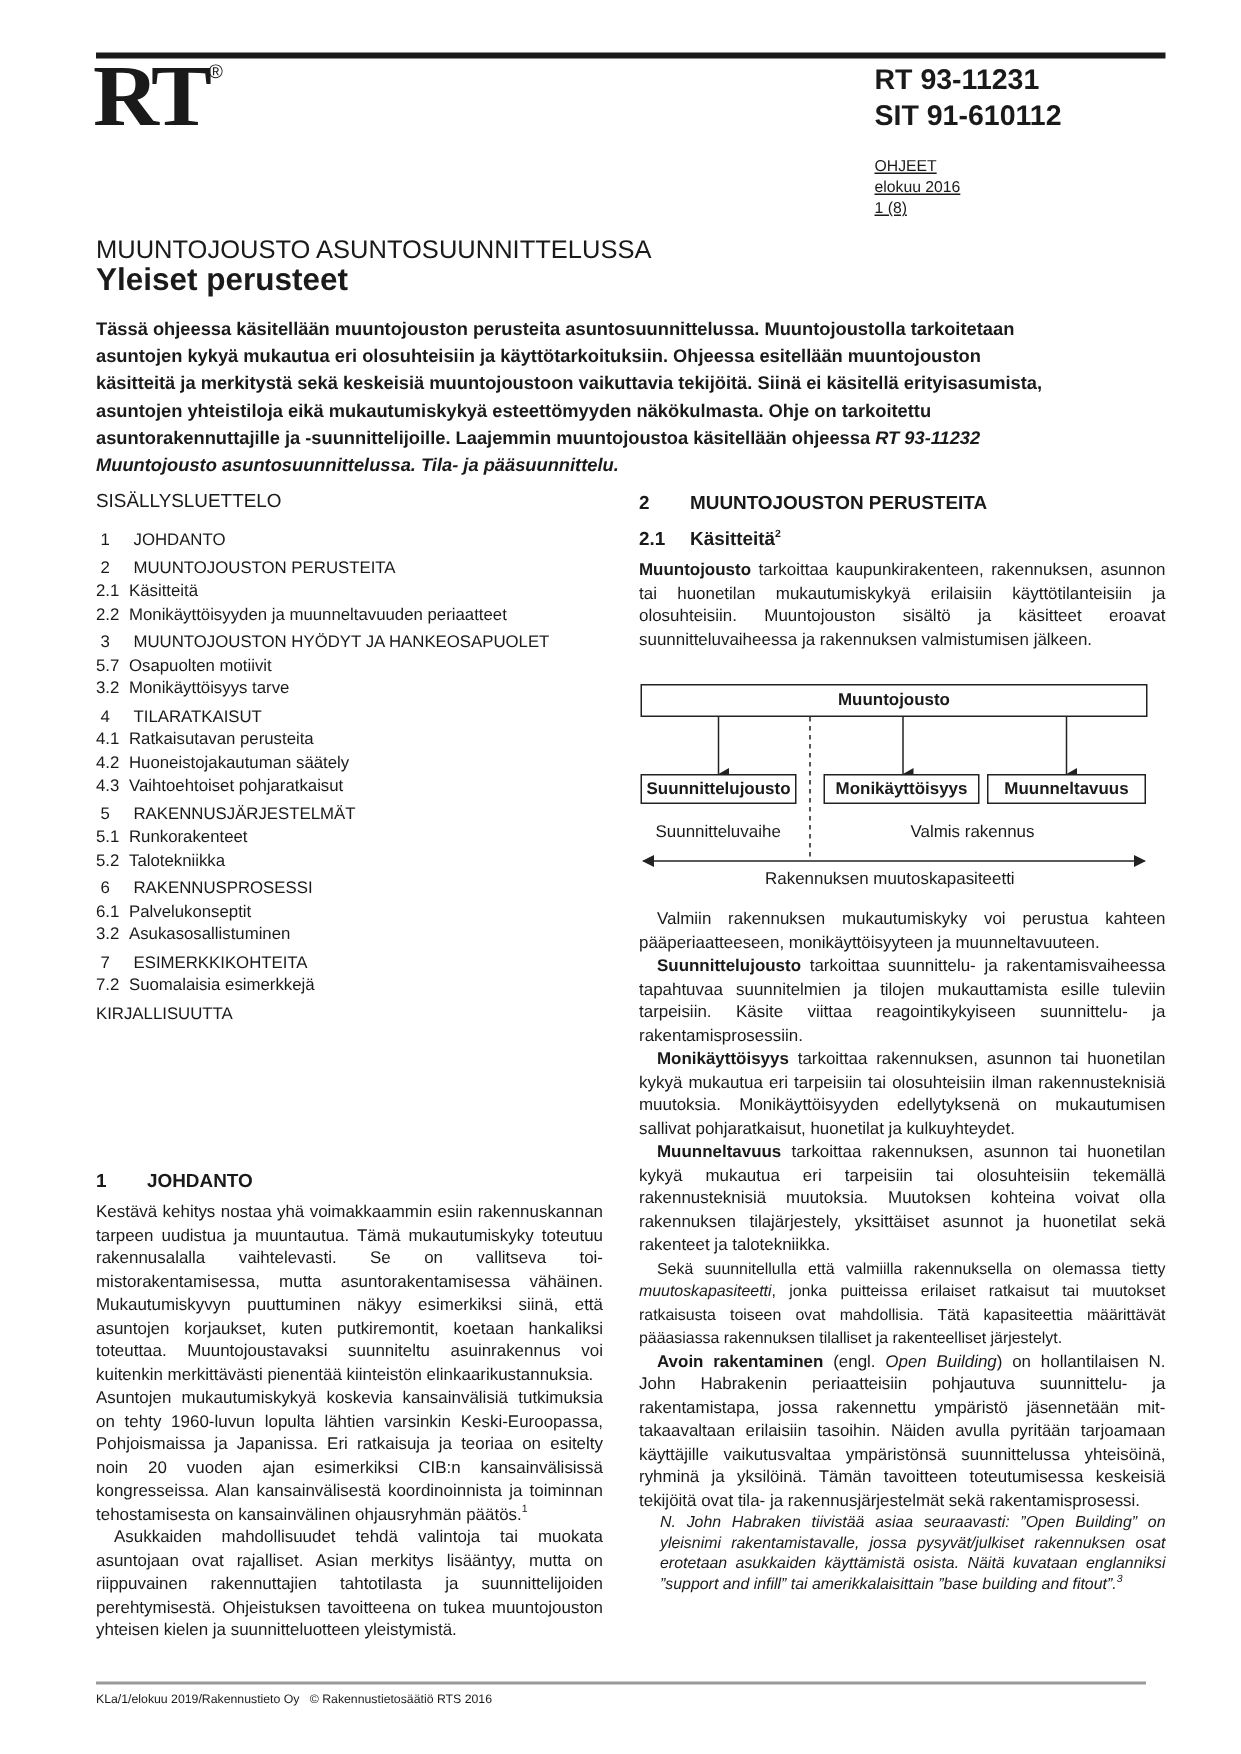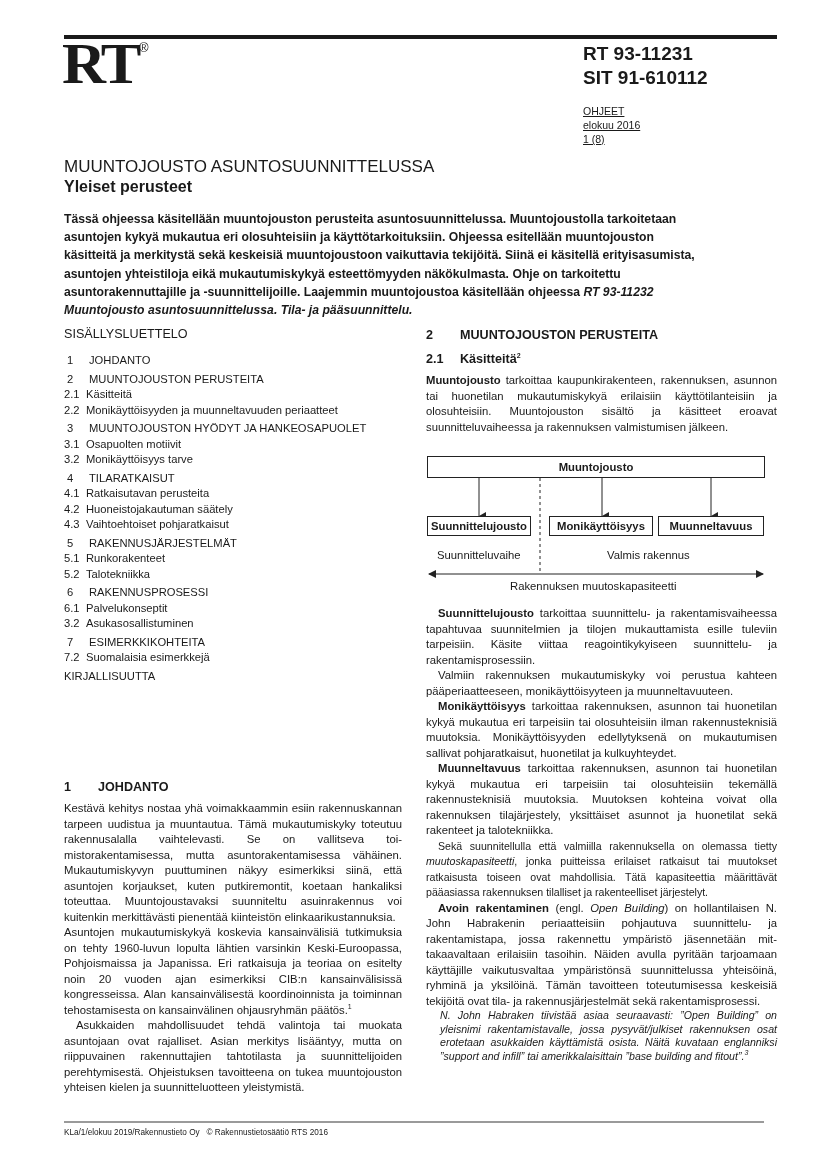--- a/index.html
+++ b/index.html
@@ -6,21 +6,21 @@
   body { width:827px; height:1169px; position:relative; overflow:hidden;
          font-family:"Liberation Sans", "DejaVu Sans", sans-serif; color:#1a1a1a; }
   .abs { position:absolute; }
   .top-rule { left:64px; top:35px; width:713px; height:4px; background:#1a1a1a; }
   .logo { left:62px; top:36px; font-family:"Liberation Serif", "DejaVu Serif", serif; font-weight:bold;
           font-size:58px; line-height:56px; letter-spacing:-3px; transform:scaleX(1.05); transform-origin:left; }
   .logo-reg { left:139px; top:40px; font-size:13px; }
   .docnum { left:583px; top:42px; font-weight:bold; font-size:19px; line-height:24px; }
   .meta { left:583px; top:104px; font-size:10.5px; line-height:14px;text-decoration:underline; }
   .title { left:64px; top:156px; font-weight:normal; font-size:17px; line-height:21px; }
-  .subtitle { left:64px; top:177px; font-weight:bold; font-size:16px; line-height:20px; }
+  .subtitle { left:64px; top:177px; font-weight:bold; font-size:21px; line-height:20px; }
   .intro { left:64px; top:210px; width:640px; font-weight:bold; font-size:12.2px; line-height:18.2px; }
   .intro i { font-style:italic; }
   .col-left { left:64px; width:338px; }
   .col-right { left:426px; width:351px; }
   .h2 { font-size:12.6px; line-height:16px; }
   .toc { top:353px; font-size:11.2px; line-height:15.5px; }
   .toc-row { display:flex; }
   .toc-row .num { width:22px; flex:none; }
   .toc-row.major { margin-top:3px; }
   .toc-row.major:first-child { margin-top:0; }
@@ -78,21 +78,21 @@
     </div>
     <div class="toc-row">
       <span class="num">2.2</span>
       <span>Monikäyttöisyyden ja muunneltavuuden periaatteet</span>
     </div>
     <div class="toc-row major">
       <span class="num" style="padding-left: 3px;">3</span>
       <span>MUUNTOJOUSTON HYÖDYT JA HANKEOSAPUOLET</span>
     </div>
     <div class="toc-row">
-      <span class="num">3.1</span>
+      <span class="num">5.7</span>
       <span>Osapuolten motiivit</span>
     </div>
     <div class="toc-row">
       <span class="num">3.2</span>
       <span>Monikäyttöisyys tarve</span>
     </div>
     <div class="toc-row major">
       <span class="num" style="padding-left: 3px;">4</span>
       <span>TILARATKAISUT</span>
     </div>
@@ -189,22 +189,22 @@
   </svg>
   <div class="box" style="left:12px;top:66px;width:104px;height:20px;">Suunnittelujousto</div>
   <div class="box" style="left:134px;top:66px;width:104px;height:20px;">Monikäyttöisyys</div>
   <div class="box" style="left:243px;top:66px;width:106px;height:20px;">Muunneltavuus</div>
   <div class="dlabel" style="left:22px;top:99px;">Suunnitteluvaihe</div>
   <div class="dlabel" style="left:192px;top:99px;">Valmis rakennus</div>
   <div class="dlabel" style="left:95px;top:130px;">Rakennuksen muutoskapasiteetti</div>
 </div>
 
 <div class="abs col-right body-text" style="top:606px;">
+  <p class="ind">Valmiin rakennuksen mukautumiskyky voi perustua kahteen pääperiaatteeseen, monikäyttöisyyteen ja muunneltavuuteen.</p>
   <p class="ind"><b>Suunnittelujousto</b><span> tarkoittaa suunnittelu- ja rakentamisvai­heessa tapahtuvaa suunnitelmien ja tilojen mukauttamista esil­le tuleviin tarpeisiin. Käsite viittaa reagointikykyiseen suunnit­telu- ja rakentamisprosessiin.</span></p>
-  <p class="ind">Valmiin rakennuksen mukautumiskyky voi perustua kahteen pääperiaatteeseen, monikäyttöisyyteen ja muunneltavuuteen.</p>
   <p class="ind"><b>Monikäyttöisyys</b><span> tarkoittaa rakennuksen, asunnon tai huo­netilan kykyä mukautua eri tarpeisiin tai olosuhteisiin ilman rakennusteknisiä muutoksia. Monikäyttöisyyden edellytyksenä on mukautumisen sallivat pohjaratkaisut, huonetilat ja kulku­yhteydet.</span></p>
   <p class="ind"><b>Muunneltavuus</b><span> tarkoittaa rakennuksen, asunnon tai huone­tilan kykyä mukautua eri tarpeisiin tai olosuhteisiin tekemällä rakennusteknisiä muutoksia. Muutoksen kohteina voivat olla rakennuksen tilajärjestely, yksittäiset asunnot ja huonetilat sekä rakenteet ja talotekniikka.</span></p>
   <p class="ind" style="font-size:10.6px;"><span>Sekä suunnitellulla että valmiilla rakennuksella on olemassa tiet­ty </span><i>muutoskapasiteetti</i><span>, jonka puitteissa erilaiset ratkaisut tai muu­tokset ratkaisusta toiseen ovat mahdollisia. Tätä kapasiteettia mää­rittävät pääasiassa rakennuksen tilalliset ja rakenteelliset järjestelyt.</span></p>
   <p class="ind"><b>Avoin rakentaminen</b><span> (engl. </span><i>Open Building</i><span>) on hollantilaisen N. John Habrakenin periaatteisiin pohjautuva suunnittelu- ja rakentamistapa, jossa rakennettu ympäristö jäsennetään mit­takaavaltaan erilaisiin tasoihin. Näiden avulla pyritään tarjoa­maan käyttäjille vaikutusvaltaa ympäristönsä suunnittelussa yhteisöinä, ryhminä ja yksilöinä. Tämän tavoitteen toteutumi­sessa keskeisiä tekijöitä ovat tila- ja rakennusjärjestelmät sekä rakentamisprosessi.</span></p>
   <p class="quote"><span>N. John Habraken tiivistää asiaa seuraavasti: ”Open Building” on yleisnimi rakentamistavalle, jossa pysyvät/julkiset rakennuksen osat erotetaan asukkaiden käyttämistä osista. Näitä kuvataan englanniksi ”support and infill” tai amerikkalaisittain ”base build­ing and fitout”.</span><sup>3</sup></p>
 </div>
 
 <div class="abs footer-rule"></div>
 <div class="abs footer">
   <span>KLa/1/elokuu 2019/Rakennustieto Oy</span>&nbsp;&nbsp;&nbsp;<span>© Rakennustietosäätiö RTS 2016</span>

